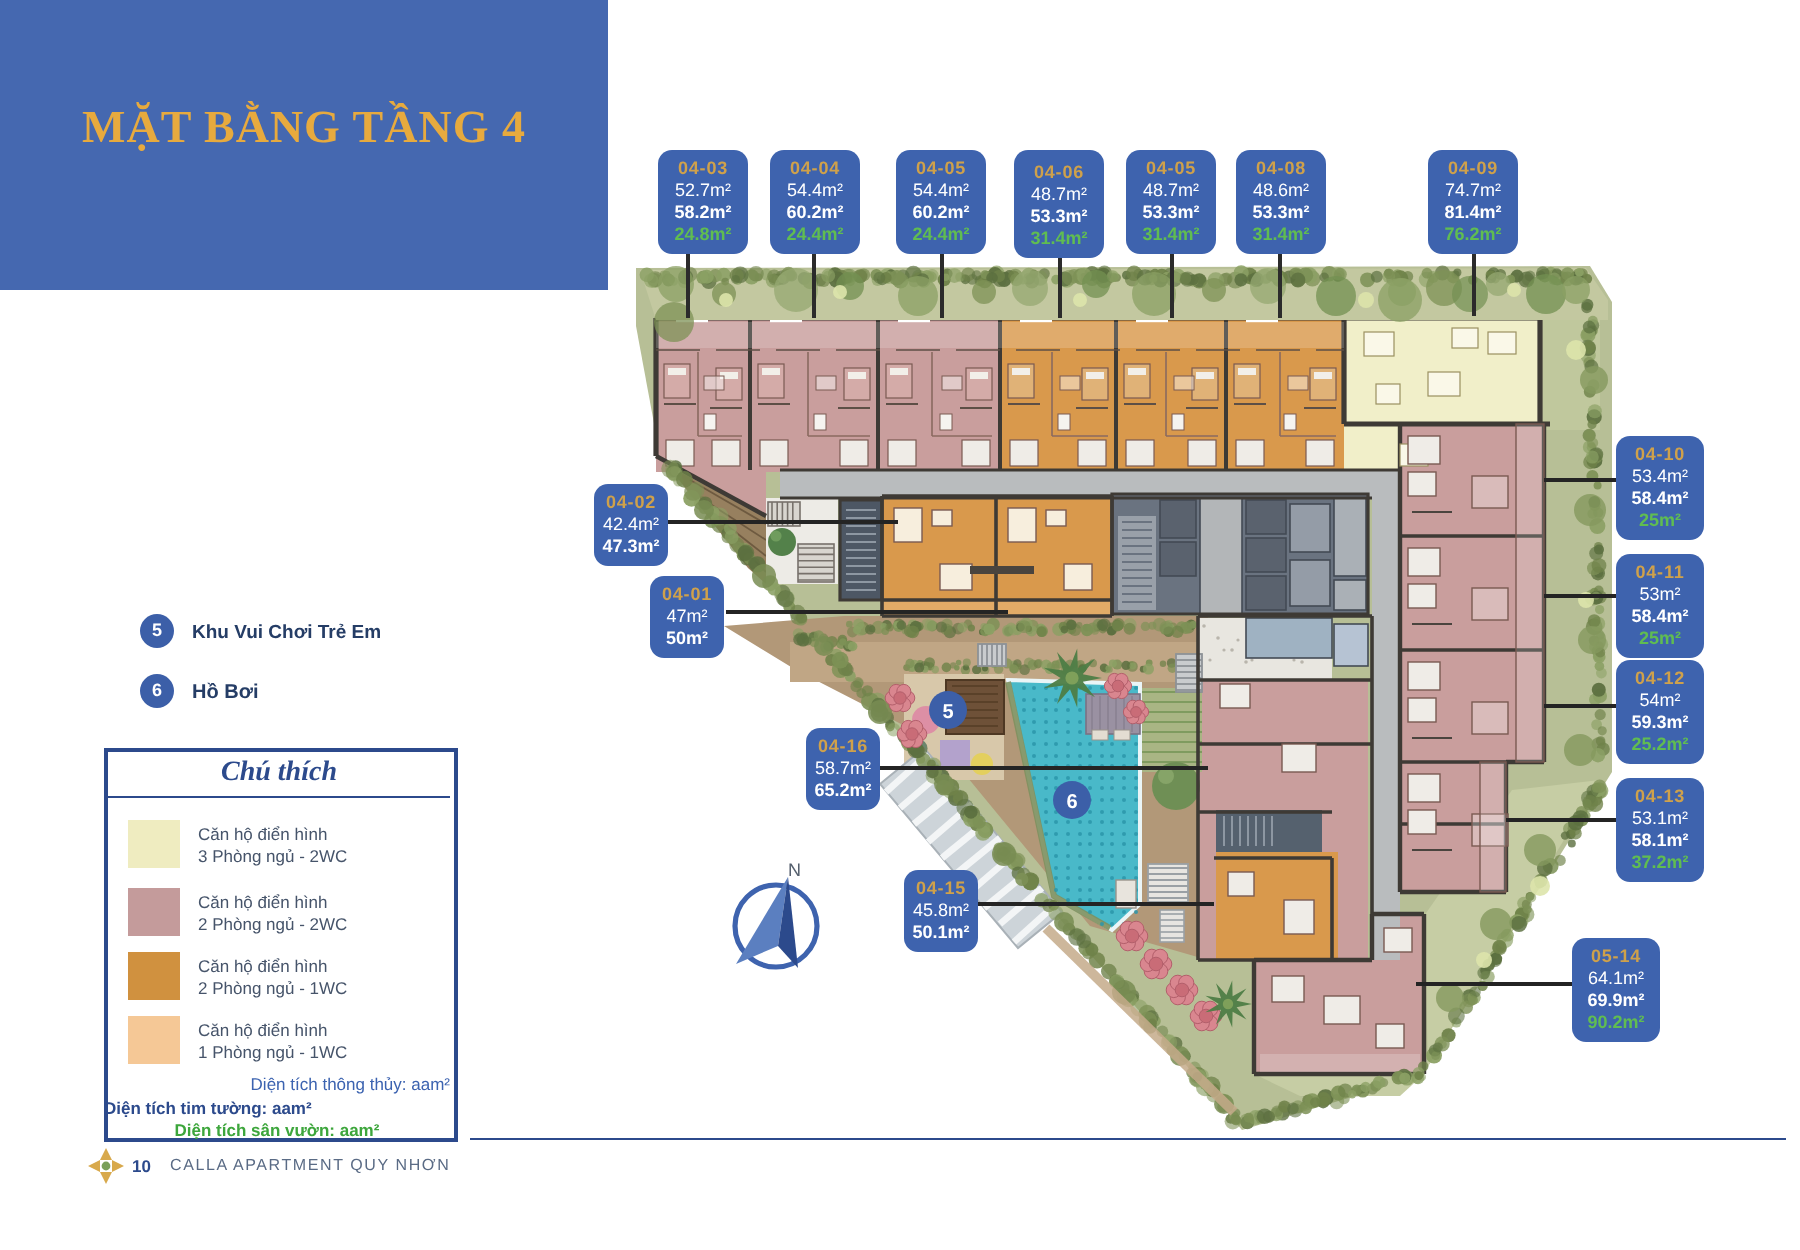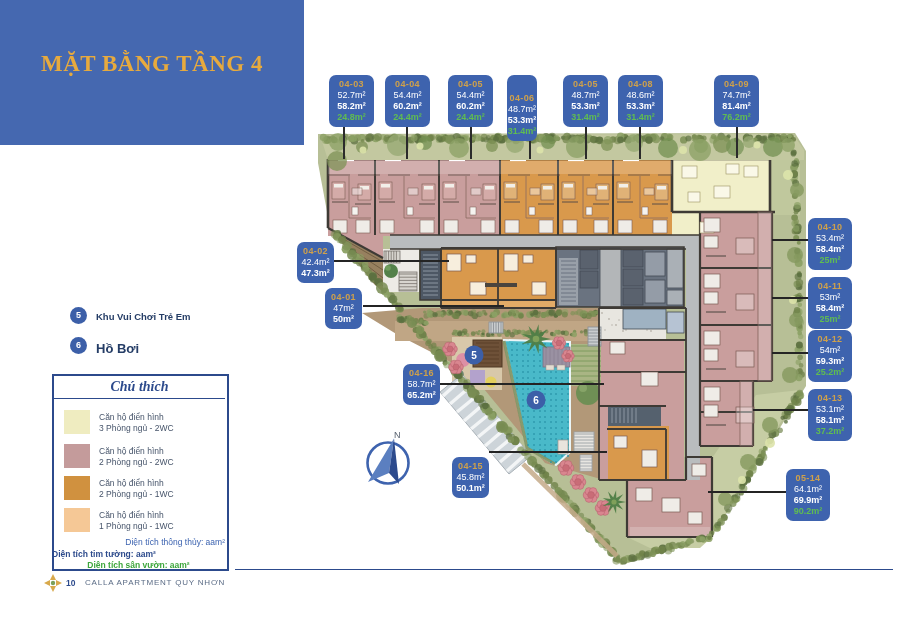--- a/index.html
+++ b/index.html
@@ -1702,21 +1702,21 @@
     <div style="color:#60bd51;font-weight:bold">24.4m²</div>
   </div>
 
 <div class="lbl" style="left:448px;top:75px;width:45px;height:48px;padding-top:4px">
     <div style="color:#cfa14b;font-weight:bold;letter-spacing:.4px">04-05</div>
     <div style="color:#fff">54.4m²</div>
     <div style="color:#fff;font-weight:bold">60.2m²</div>
     <div style="color:#60bd51;font-weight:bold">24.4m²</div>
   </div>
 
-<div class="lbl" style="left:507px;top:75px;width:30px;height:48px;padding-top:18px">
+<div class="lbl" style="left:507px;top:75px;width:45px;height:48px;padding-top:6px">
     <div style="color:#cfa14b;font-weight:bold;letter-spacing:.4px">04-06</div>
     <div style="color:#fff">48.7m²</div>
     <div style="color:#fff;font-weight:bold">53.3m²</div>
     <div style="color:#60bd51;font-weight:bold">31.4m²</div>
   </div>
 
 <div class="lbl" style="left:563px;top:75px;width:45px;height:48px;padding-top:4px">
     <div style="color:#cfa14b;font-weight:bold;letter-spacing:.4px">04-05</div>
     <div style="color:#fff">48.7m²</div>
     <div style="color:#fff;font-weight:bold">53.3m²</div>
@@ -1748,21 +1748,21 @@
     <div style="color:#fff">47m²</div>
     <div style="color:#fff;font-weight:bold">50m²</div>
   </div>
 
 <div class="lbl" style="left:403px;top:364px;width:37px;height:37px;padding-top:4px">
     <div style="color:#cfa14b;font-weight:bold;letter-spacing:.4px">04-16</div>
     <div style="color:#fff">58.7m²</div>
     <div style="color:#fff;font-weight:bold">65.2m²</div>
   </div>
 
-<div class="lbl" style="left:452px;top:457px;width:37px;height:37px;padding-top:4px">
+<div class="lbl" style="left:452px;top:435px;width:37px;height:37px;padding-top:4px">
     <div style="color:#cfa14b;font-weight:bold;letter-spacing:.4px">04-15</div>
     <div style="color:#fff">45.8m²</div>
     <div style="color:#fff;font-weight:bold">50.1m²</div>
   </div>
 
 <div class="lbl" style="left:808px;top:218px;width:44px;height:48px;padding-top:4px">
     <div style="color:#cfa14b;font-weight:bold;letter-spacing:.4px">04-10</div>
     <div style="color:#fff">53.4m²</div>
     <div style="color:#fff;font-weight:bold">58.4m²</div>
     <div style="color:#60bd51;font-weight:bold">25m²</div>
@@ -1795,21 +1795,21 @@
     <div style="color:#fff;font-weight:bold">69.9m²</div>
     <div style="color:#60bd51;font-weight:bold">90.2m²</div>
   </div>
 
 <div style="position:absolute;left:70px;top:307px;width:17px;height:17px;border-radius:50%;background:#3c5fa8;color:#fff;font-size:9px;font-weight:bold;text-align:center;line-height:17px">5</div>
 
 <div style="position:absolute;left:96px;top:311px;font-size:9.5px;font-weight:bold;color:#253d66">Khu Vui Chơi Trẻ Em</div>
 
 <div style="position:absolute;left:70px;top:337px;width:17px;height:17px;border-radius:50%;background:#3c5fa8;color:#fff;font-size:9px;font-weight:bold;text-align:center;line-height:17px">6</div>
 
-<div style="position:absolute;left:96px;top:341px;font-size:13px;font-weight:bold;color:#253d66">Hồ Bơi</div>
+<div style="position:absolute;left:96px;top:341px;font-size:10px;font-weight:bold;color:#253d66">Hồ Bơi</div>
 
 <div style="position:absolute;left:52px;top:374px;width:173px;height:193px;border:2px solid #2c4a8c;background:#fff"></div>
 
 <div style="position:absolute;left:52px;top:379px;width:175px;text-align:center;font-family:'Liberation Serif',serif;font-style:italic;font-weight:bold;font-size:14px;color:#2c4a8c">Chú thích</div>
 
 <div style="position:absolute;left:53px;top:398px;width:172px;border-top:1.5px solid #2c4a8c"></div>
 
 <div style="position:absolute;left:64px;top:410px;width:26px;height:24px;background:#efecc0"></div>
 <div class="leg-line1" style="position:absolute;left:99px;top:412px">Căn hộ điển hình<br>3 Phòng ngủ - 2WC</div>
 

